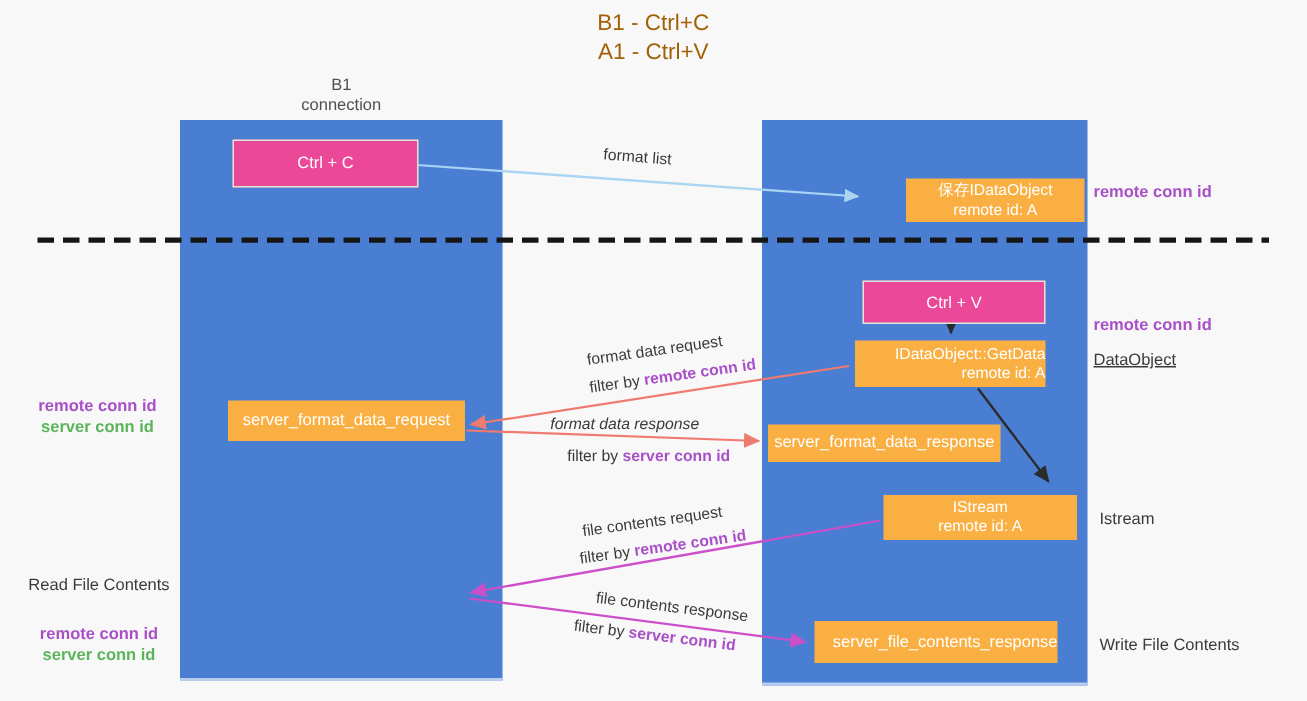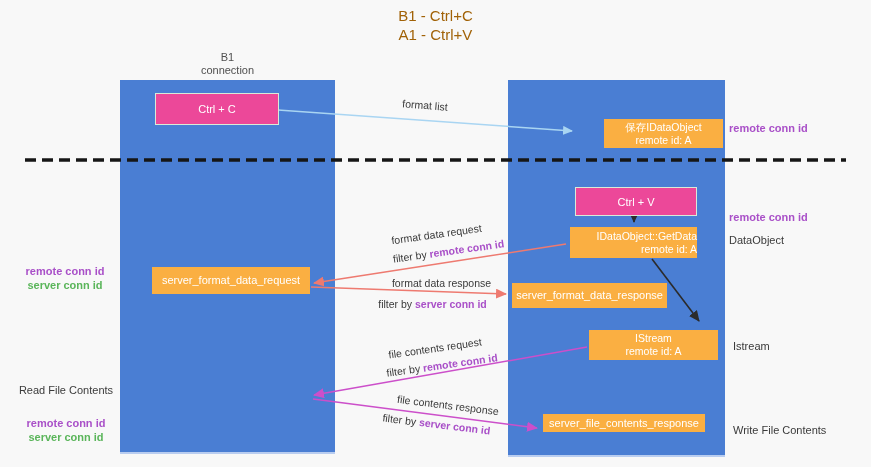--- a/index.html
+++ b/index.html
@@ -107,49 +107,49 @@
   <div class="node orange" style="left:512px; top:283px; width:155px; height:25px; font-size:11px;">
     <div>server_format_data_response</div>
   </div>
 
   <div class="node orange" style="left:589px; top:330px; width:129px; height:30px;">
     <div>IStream</div>
     <div>remote id: A</div>
   </div>
 
 
-  <div class="node orange" style="left:543px; top:414px; width:162px; height:18px; font-size:11px;">
+  <div class="node orange" style="left:543px; top:414px; width:162px; height:28px; font-size:11px;align-items:flex-end;">
     <div>server_file_contents_response</div>
   </div>
 
   <div class="lbl rot-slight" style="left:375px; top:99px; width:100px;">format list</div>
 
   <div class="lbl rot-up" style="left:384px; top:228px; width:105px;">format data request</div>
   <div class="lbl rot-up" style="left:386px; top:245px; width:125px;">
     <span>filter by </span><span class="purple">remote conn id</span>
   </div>
 
-  <div class="lbl" style="left:389px; top:277px; width:105px;">format data response</div>
+  <div class="lbl" style="left:364px; top:277px; width:105px;font-style:italic;">format data response</div>
   <div class="lbl" style="left:376px; top:298px; width:113px;">
     <span>filter by </span><span class="purple">server conn id</span>
   </div>
 
   <div class="lbl rot-up" style="left:385px; top:342px; width:100px;">file contents request</div>
   <div class="lbl rot-up" style="left:382px; top:359px; width:120px;">
     <span>filter by </span><span class="purple">remote conn id</span>
   </div>
 
   <div class="lbl rot-dn" style="left:394px; top:399px; width:108px;">file contents response</div>
   <div class="lbl rot-dn" style="left:380px; top:418px; width:113px;">
     <span>filter by </span><span class="purple">server conn id</span>
   </div>
 
   <div class="lbl b purple" style="left:729px; top:122px; text-align:left;">remote conn id</div>
   <div class="lbl b purple" style="left:729px; top:211px; text-align:left;">remote conn id</div>
-  <div class="lbl b" style="left:729px; top:234px; text-align:left;">DataObject</div>
+  <div class="lbl b" style="left:729px; top:234px; text-align:left;text-decoration:underline;">DataObject</div>
   <div class="lbl b" style="left:733px; top:340px; text-align:left;">Istream</div>
   <div class="lbl b" style="left:733px; top:424px; text-align:left;">Write File Contents</div>
 
   <div class="leftgroup" style="left:18px; top:264px; width:94px;">
     <div class="purple">remote conn id</div>
     <div class="greentext">server conn id</div>
   </div>
 
   <div class="leftgroup" style="left:14px; top:383px; width:104px;">
     <div style="color:#3a3a3a; margin-bottom:19px;">Read File Contents</div>

